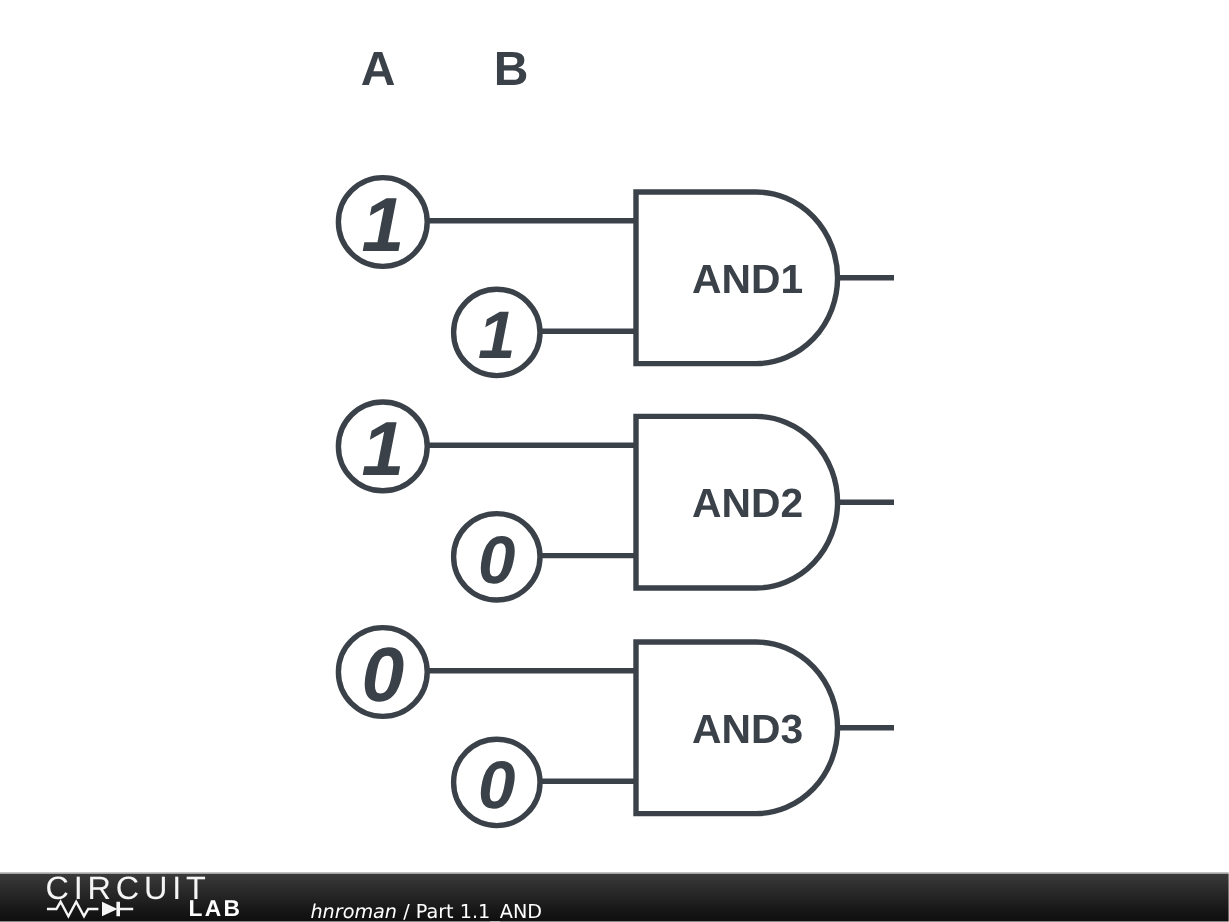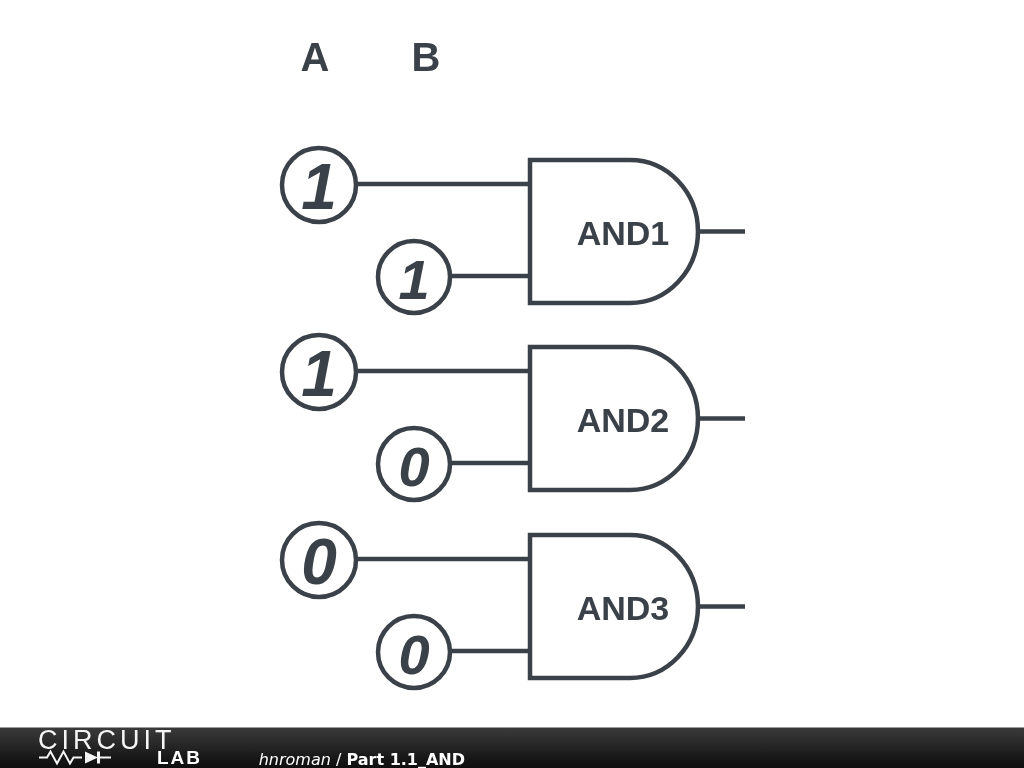--- a/index.html
+++ b/index.html
@@ -40,21 +40,21 @@
   .logo-bottom svg { display: block; }
   .logo-lab { font-size: 19px; font-weight: bold; letter-spacing: 2px; margin-left: 1px; line-height: 17px; }
   .footer-text {
     position: absolute; left: 218px; top: 2px;
     font-family: "DejaVu Sans", sans-serif;
     font-size: 16px; line-height: 19.5px; color: #fff;
   }
   .footer-line { white-space: pre; }
   .author { font-style: italic; text-align: right; }
   .sep    { font-style: normal; }
-  .sheet-title { font-weight: bold; }
+  .sheet-title { font-weight: normal; }
 </style>
 </head>
 <body>
 
 <div id="stage">
 
   <svg id="schematic" width="1024" height="727" viewBox="0 0 1024 727">
 
     <text class="col-label" x="315" y="71">A</text>
     <text class="col-label" x="426" y="71">B</text>

